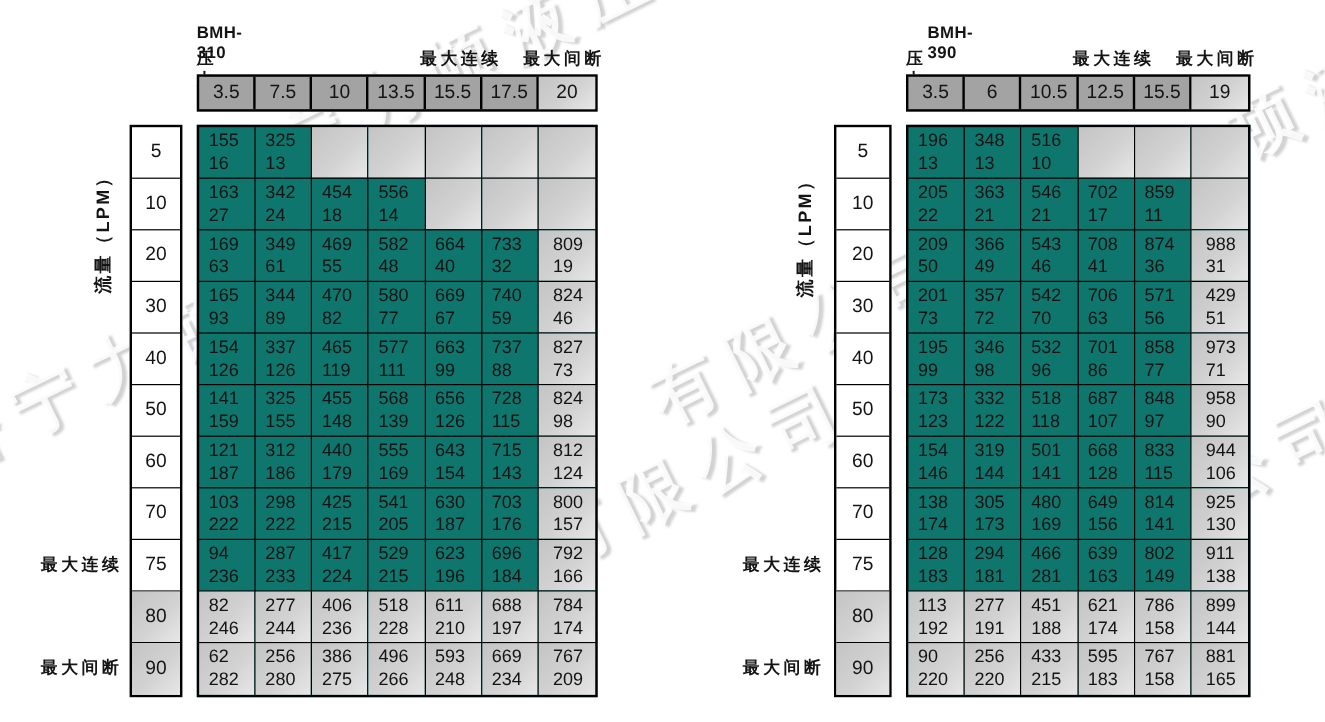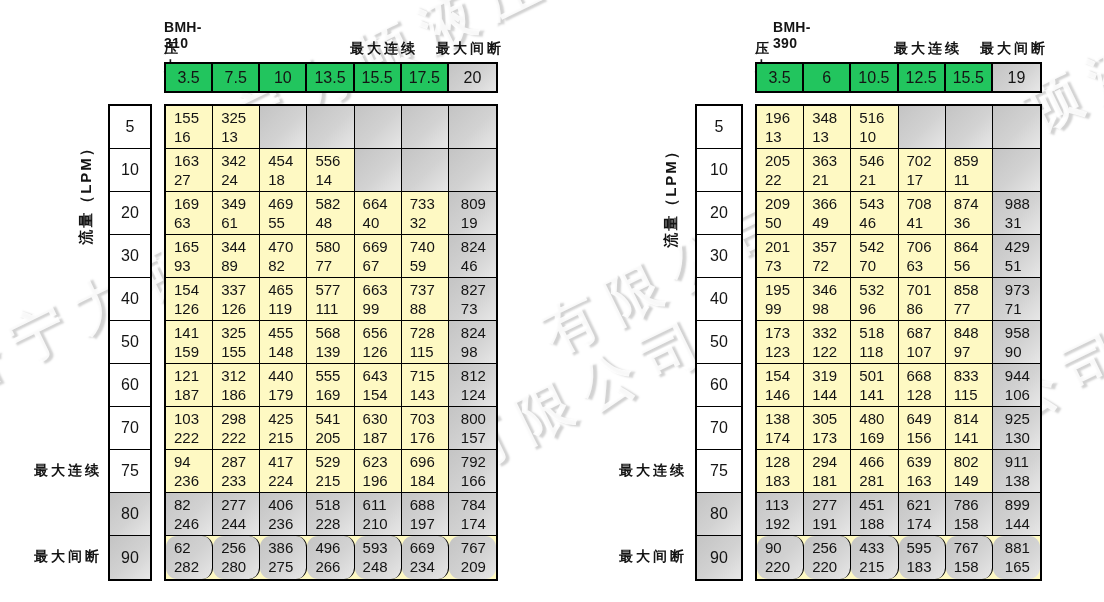--- a/index.html
+++ b/index.html
@@ -2,33 +2,33 @@
 <html><head>
 <meta charset="utf-8">
 <style>
   html,body{margin:0;padding:0;background:#fff;}
   .canvas{position:relative;width:1104px;height:602px;background:#ffffff;overflow:hidden;
           font-family:"Liberation Sans",sans-serif;color:#141414;}
   .abs{position:absolute;}
   .tbl-title{font-size:14px;font-weight:bold;letter-spacing:.3px;}
   .press-label{font-size:14px;letter-spacing:2px;font-weight:bold;}
   .max-labels{display:flex;justify-content:flex-end;gap:18px;font-size:14px;letter-spacing:3px;font-weight:bold;white-space:nowrap;}
-  .hrow{display:grid;border:2px solid #000;box-sizing:border-box;background:#22c55e;}
+  .hrow{display:grid;border:2px solid #000;box-sizing:border-box;background:#a3a3a3;}
   .hcell{border-right:2px solid #000;display:flex;align-items:center;justify-content:center;
          font-size:16px;box-sizing:border-box;}
   .hcell:last-child{border-right:none;}
   .lcol{display:grid;grid-auto-rows:43px;border:2px solid #000;box-sizing:border-box;background:#fff;}
   .lcell{border-bottom:1px solid #000;display:flex;align-items:center;justify-content:center;
          font-size:16px;box-sizing:border-box;}
   .lcell:last-child{border-bottom:none;}
-  .dgrid{display:grid;grid-auto-rows:43px;border:2px solid #000;box-sizing:border-box;background:#fef9c3;}
+  .dgrid{display:grid;grid-auto-rows:43px;border:2px solid #000;box-sizing:border-box;background:#0f766e;}
   .dcell{border-right:1px solid #000;border-bottom:1px solid #000;box-sizing:border-box;
          font-size:15px;line-height:19px;padding:2px 0 0 8px;}
   .dcell.lastcol{border-right:none;padding-left:12px;}
-  .dcell.lastrow{border-bottom:none;border-radius:11px;}
+  .dcell.lastrow{border-bottom:none;}
   .dcell span{display:block;}
   .shaded{background:linear-gradient(135deg,#c4c4c4 0%,#d2d2d2 55%,#e7e7e7 100%);}
   .vlabel{transform:translate(-50%,-50%) rotate(-90deg);font-size:15px;letter-spacing:2px;
           white-space:nowrap;font-weight:bold;}
   .ann{font-size:14px;letter-spacing:3px;text-align:right;font-weight:bold;white-space:nowrap;}
   .wm{position:absolute;font-weight:bold;font-size:56px;letter-spacing:14px;
       color:rgba(255,255,255,.85);text-shadow:3px 3px 2px rgba(125,125,125,.35);
       transform:rotate(-26deg);transform-origin:left center;white-space:nowrap;pointer-events:none;}
 </style>
 </head>
@@ -463,21 +463,21 @@
           </div>
           <div class="dcell">
             <span>542</span>
             <span>70</span>
           </div>
           <div class="dcell">
             <span>706</span>
             <span>63</span>
           </div>
           <div class="dcell">
-            <span>864</span>
+            <span>571</span>
             <span>56</span>
           </div>
           <div class="dcell lastcol shaded">
             <span>429</span>
             <span>51</span>
           </div>
           <div class="dcell">
             <span>195</span>
             <span>99</span>
           </div>

